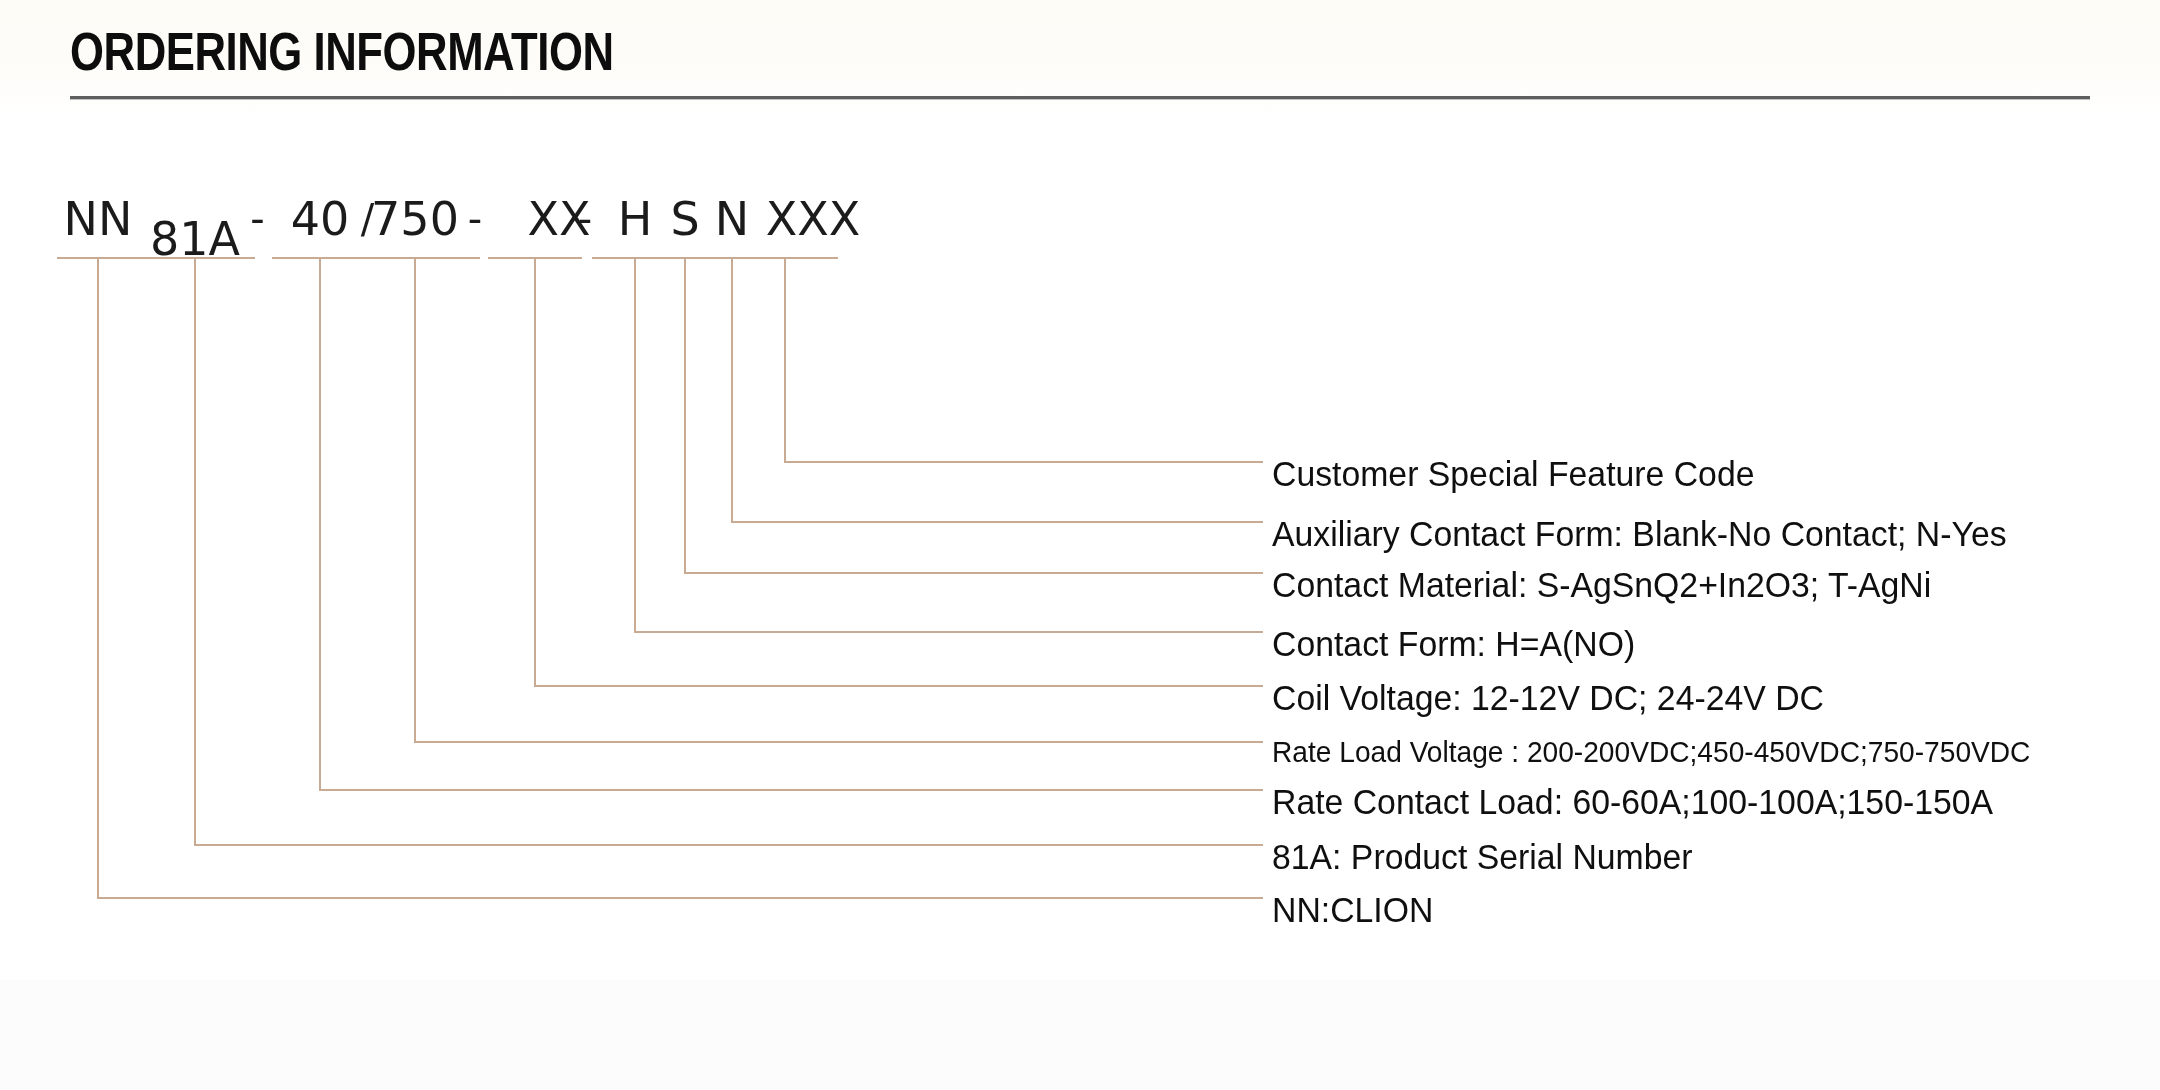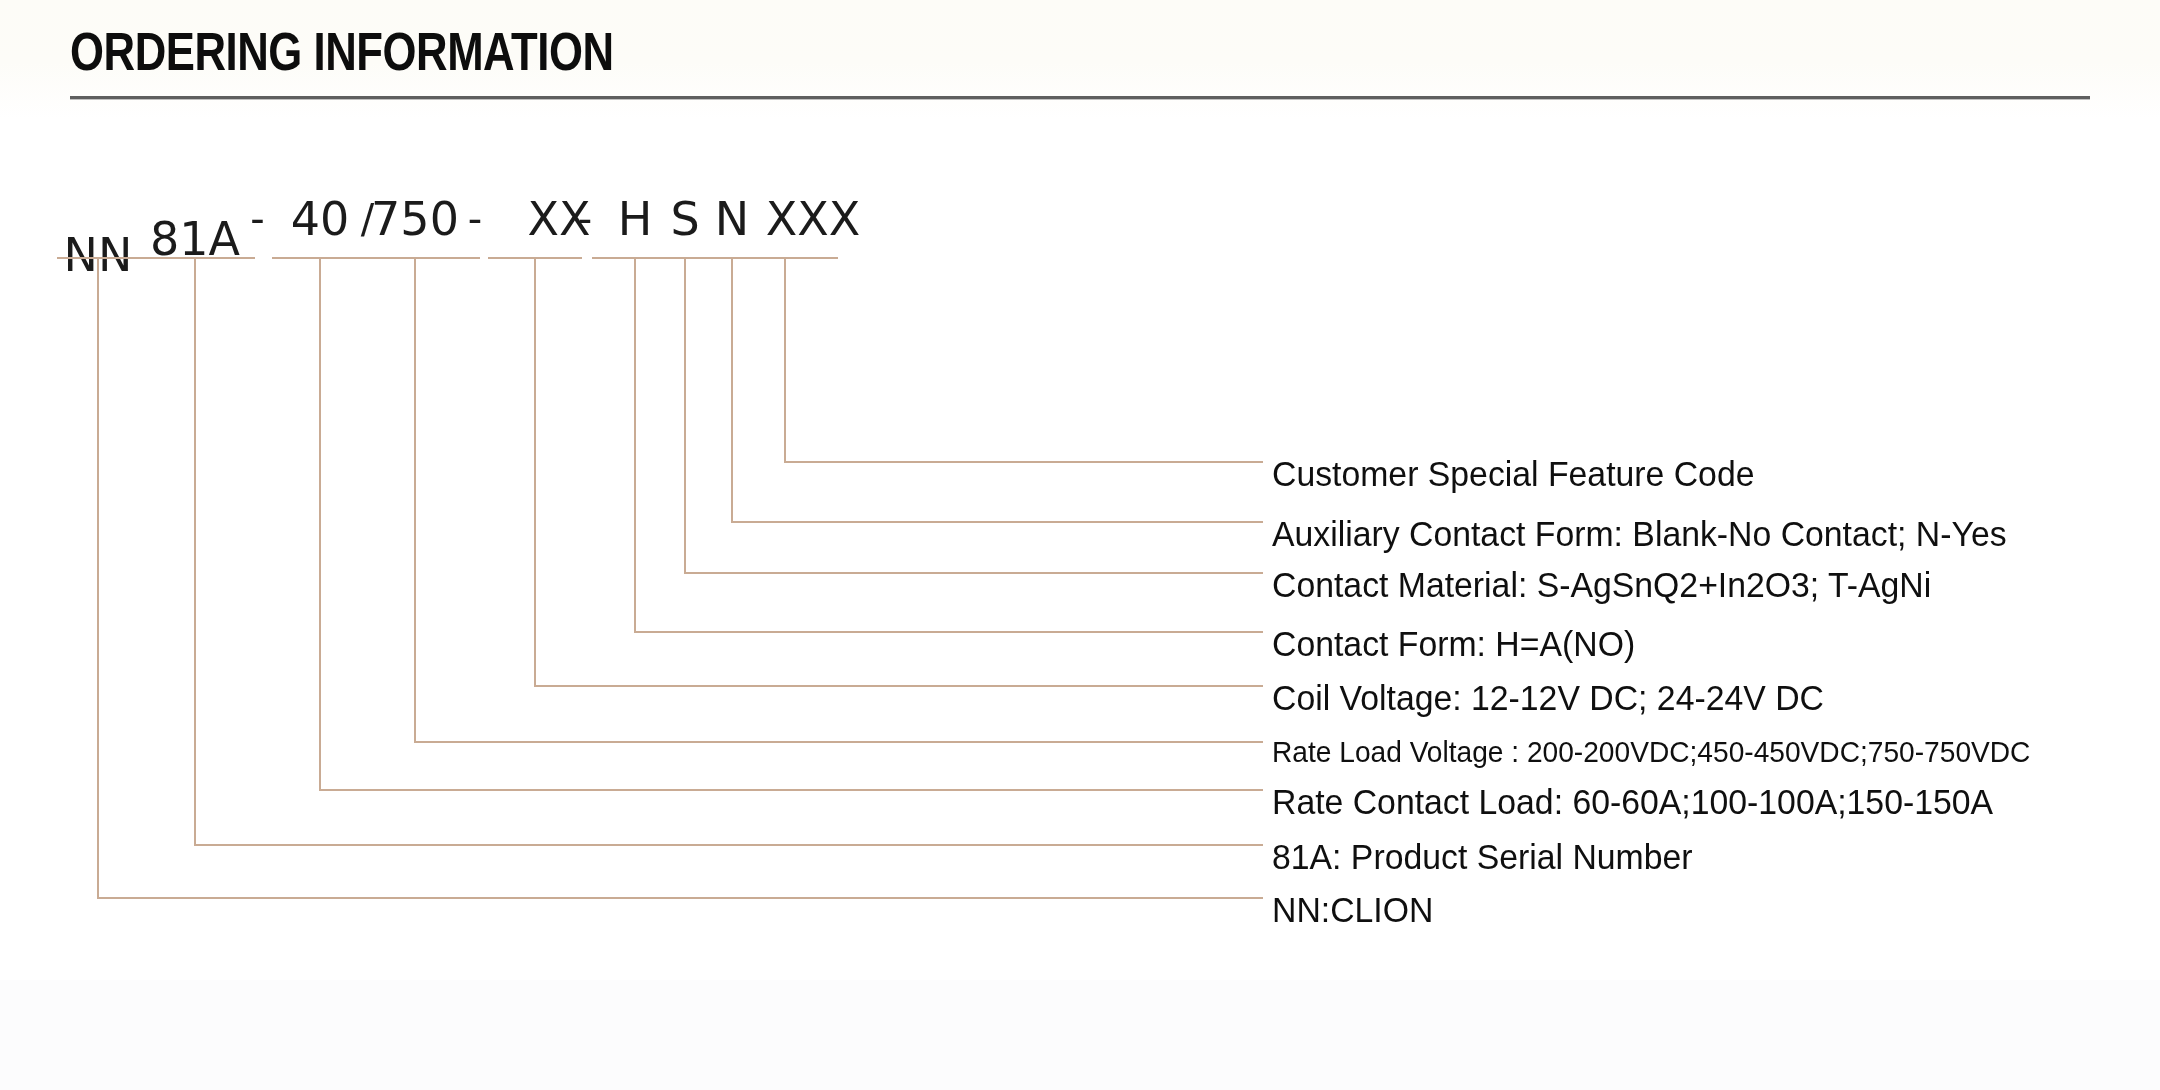--- a/index.html
+++ b/index.html
@@ -133,21 +133,21 @@
 <div id="page">
 
   <div id="lower-wash"></div>
 
   <div id="header">
     <h1 id="page-title">ORDERING INFORMATION</h1>
     <div id="title-rule"></div>
   </div>
 
   <div id="code-row" style="position: absolute;">
-      <div class="code-seg" style="position: absolute; left: 38px; width: 120px; margin-top: 36px;">NN</div>
+      <div class="code-seg" style="position: absolute; left: 38px; width: 120px;">NN</div>
       <div class="code-seg" style="position: absolute; left: 135px; width: 120px; margin-top: 20px;">81A</div>
       <div class="code-sep" style="position: absolute; left: 237.5px; width: 40px;">-</div>
       <div class="code-seg" style="position: absolute; left: 260px; width: 120px;">40</div>
       <div class="code-sep" style="position: absolute; left: 347.5px; width: 40px;">/</div>
       <div class="code-seg" style="position: absolute; left: 355px; width: 120px;">750</div>
       <div class="code-sep" style="position: absolute; left: 455px; width: 40px;">-</div>
       <div class="code-seg" style="position: absolute; left: 499px; width: 120px;">XX</div>
       <div class="code-sep" style="position: absolute; left: 565px; width: 40px;">-</div>
       <div class="code-seg" style="position: absolute; left: 575px; width: 120px;">H</div>
       <div class="code-seg" style="position: absolute; left: 625px; width: 120px;">S</div>

